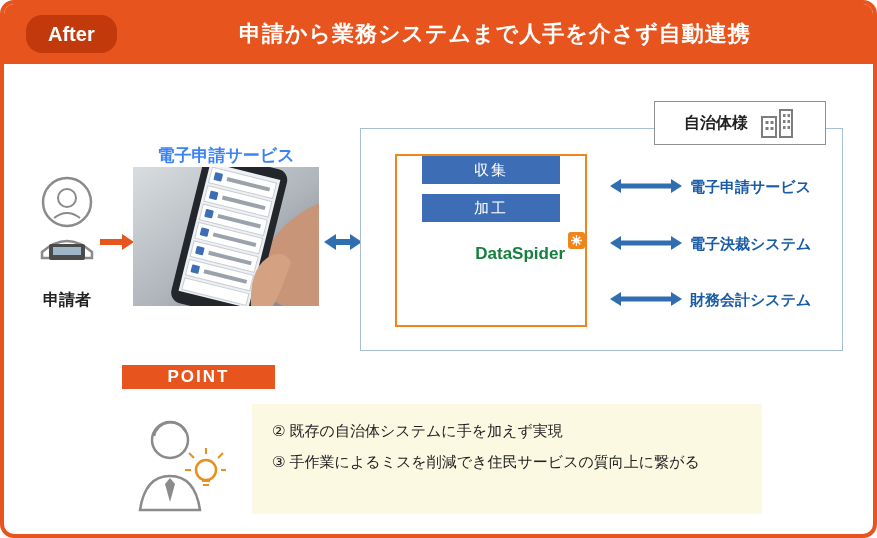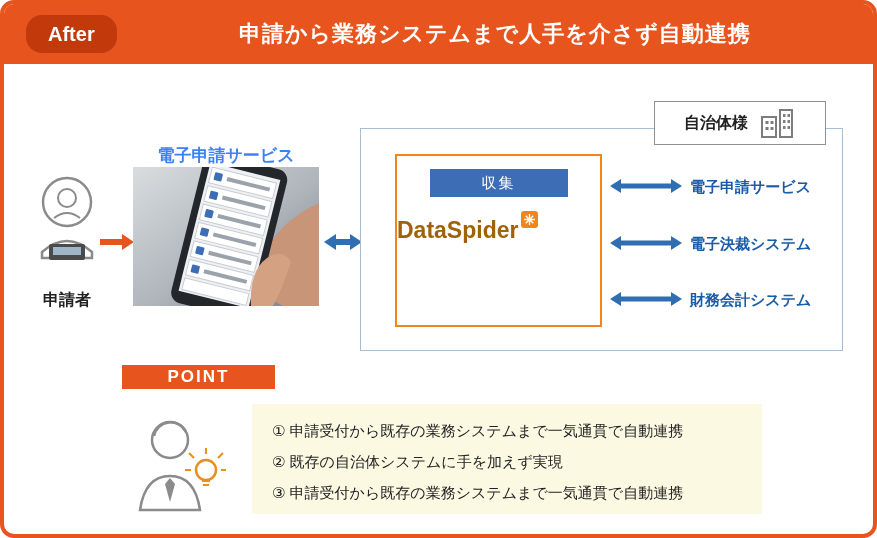--- a/index.html
+++ b/index.html
@@ -62,28 +62,28 @@
 
   
   .muni-box { left: 356px; top: 124px; width: 483px; height: 223px;
               border: 1.5px solid #A7BFD2; background: #fff; }
   .muni-label { left: 650px; top: 97px; width: 172px; height: 44px;
                 background: #fff; border: 1px solid #8f8f8f;
                 display: flex; align-items: center; justify-content: center; gap: 12px;
                 font-size: 16px; font-weight: bold; color: #222; z-index: 3; text-align: center; }
 
   
-  .ds-box { left: 391px; top: 150px; width: 207px; height: 173px;
+  .ds-box { left: 391px; top: 150px; width: 192px; height: 173px;
             border: 2.5px solid #F0851C; background: #fff;
-            padding-top: 13px; z-index: 2; }
+            z-index: 2; }
   .step { width: 138px; height: 28px; margin: 0 auto 10px auto;
           background: #3D6EB5; color: #fff;
           font-size: 15px; line-height: 28px; text-align: center; letter-spacing: 2px; }
-  .ds-logo { text-align: left; margin-top: 10px;
-             font-size: 23px; font-weight: bold; color: #a16207; letter-spacing: 0px;
+  .ds-logo { text-align: right; margin-top: 10px;
+             font-size: 17px; font-weight: bold; color: #15803d; letter-spacing: 0px;
              position: relative; }
   .ds-logo .mark { vertical-align: 10px; margin-left: 3px; display: inline-block; }
 
   
   .sys-label { left: 686px; width: 150px; font-size: 15px; font-weight: bold;
                color: #1A5CA8; white-space: nowrap; }
   .sys-1 { top: 174px; }
   .sys-2 { top: 231px; }
   .sys-3 { top: 287px; }
 
@@ -191,20 +191,21 @@
         <rect x="23" y="13" width="2.5" height="3"></rect>
           <rect x="27.5" y="13" width="2.5" height="3"></rect>
         <rect x="23" y="19" width="2.5" height="3"></rect>
           <rect x="27.5" y="19" width="2.5" height="3"></rect>
       </g>
     </svg>
   </div>
 
   <div class="abs ds-box">
     <div class="step">収集</div>
+    <div class="step">加工</div>
     <div class="ds-logo">
       <span>DataSpider</span><span class="mark"><svg width="17" height="17" viewBox="0 0 17 17">
         <rect width="17" height="17" rx="3" fill="#F0851C"></rect>
         <path d="M8.5 3 V14 M3 8.5 H14 M4.7 4.7 L12.3 12.3 M12.3 4.7 L4.7 12.3" stroke="#fff" stroke-width="1.3" fill="none"></path>
         <circle cx="8.5" cy="8.5" r="2.1" fill="#fff"></circle>
       </svg></span>
     </div>
   </div>
 
   <svg class="abs arrow-sys-1" width="72" height="16">
@@ -233,18 +234,17 @@
     <circle cx="44" cy="34" r="18" fill="#fff" stroke="#8b8b8b" stroke-width="2.5"></circle>
     <path d="M28 30 a17 17 0 0 1 32 -4" fill="none" stroke="#8b8b8b" stroke-width="2.5"></path>
     <path d="M14 104 q5 -34 30 -34 q25 0 30 34 z" fill="#fff" stroke="#8b8b8b" stroke-width="2.5"></path>
     <path d="M44 72 l5 6 -5 18 -5 -18 z" fill="#8b8b8b"></path>
     <circle cx="80" cy="64" r="10" fill="#fff" stroke="#E8901D" stroke-width="2.5"></circle>
     <path d="M76 75 h8 M77 79 h6" stroke="#E8901D" stroke-width="2" fill="none"></path>
     <path d="M80 48 v-6 M68 52 l-5 -5 M92 52 l5 -5 M65 64 h-6 M95 64 h6" stroke="#E8901D" stroke-width="2" fill="none"></path>
   </svg>
 
   <div class="abs point-box">
-    <div class="point-item">① 申請受付から既存の業務システムまで一気通貫で自動連携</div>
     <div class="point-item">② 既存の自治体システムに手を加えず実現</div>
-    <div class="point-item">③ 申請受付から既存の業務システムまで一気通貫で自動連携</div>
+    <div class="point-item">③ 手作業によるミスを削減でき住民サービスの質向上に繋がる</div>
   </div>
 
 </div>
 
 </body></html>

